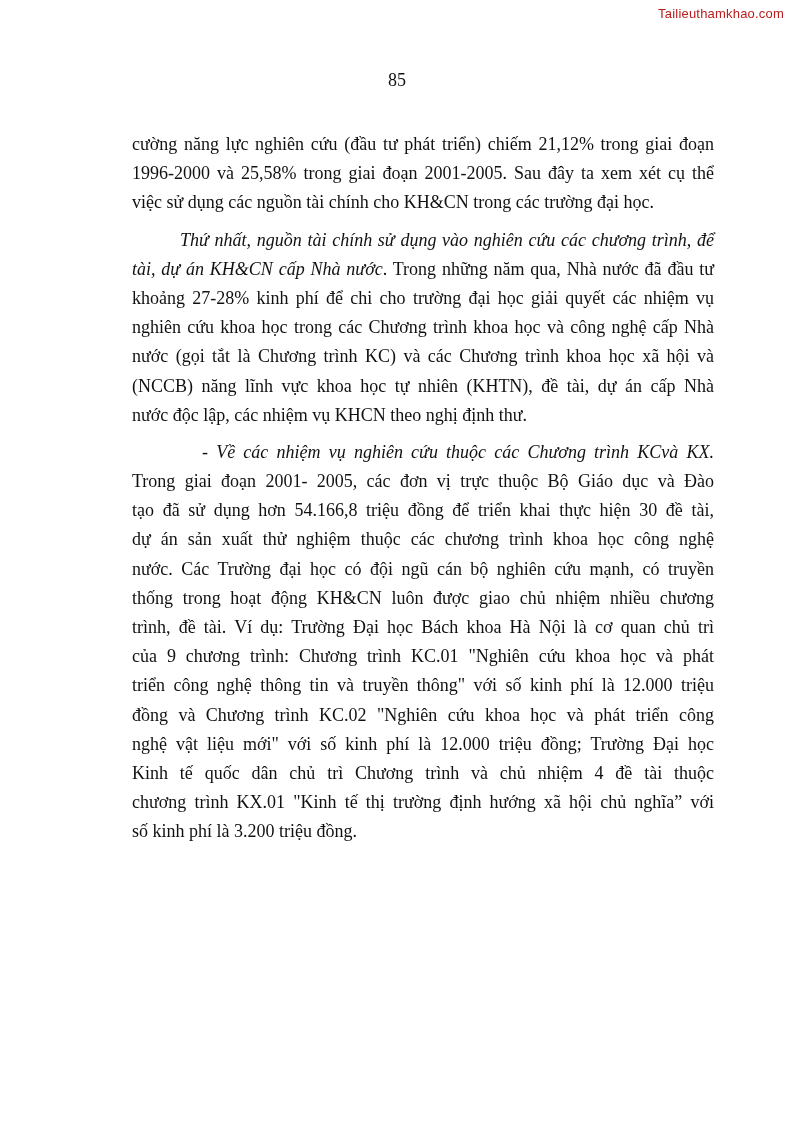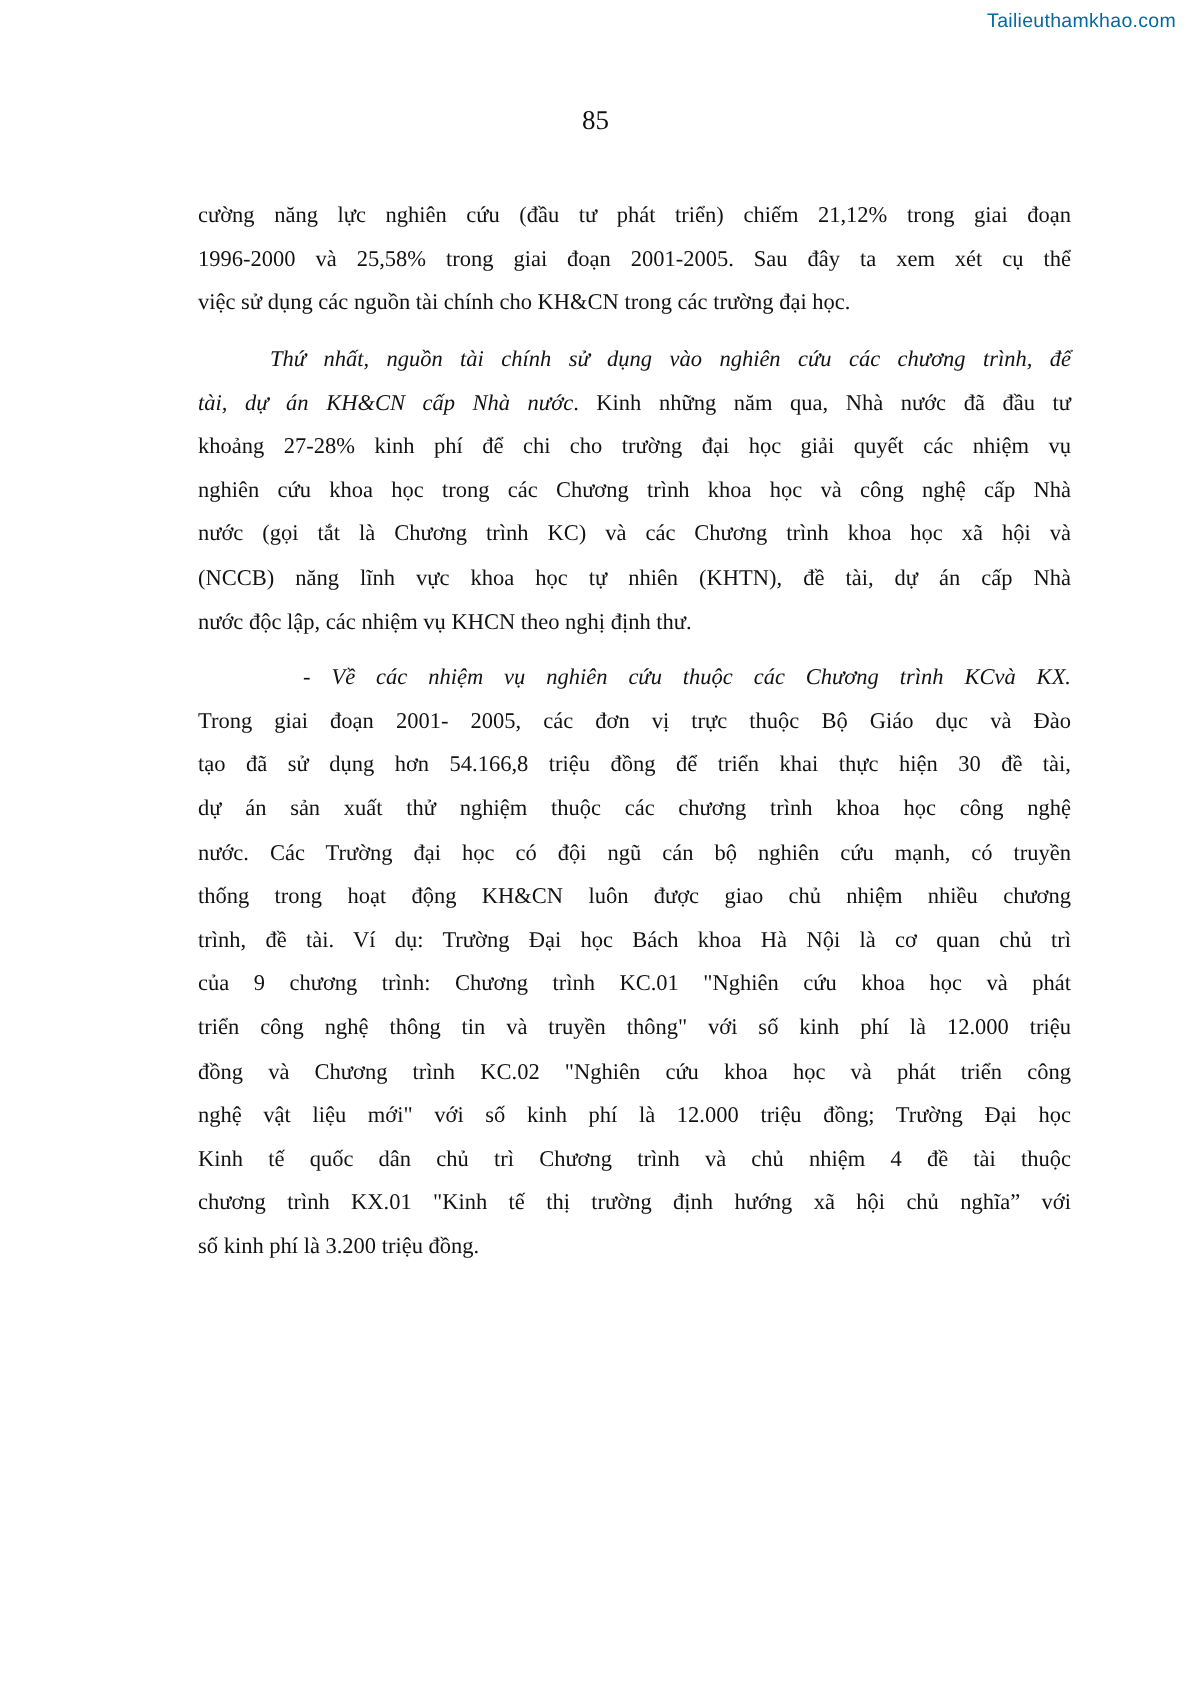--- a/index.html
+++ b/index.html
@@ -1,22 +1,22 @@
 <!DOCTYPE html>
 <html><head>
 <meta charset="utf-8">
 <style>
   html, body { margin: 0; padding: 0; background: #ffffff; }
   body { width: 794px; height: 1123px; position: relative; overflow: hidden;
          font-family: "Liberation Serif", "DejaVu Serif", serif; color: #111111; }
   .watermark { position: absolute; top: 6px; right: 10px; font-family: "Liberation Sans", "DejaVu Sans", sans-serif;
-               font-size: 13px; color: #0369a1; letter-spacing: 0.2px; }
+               font-size: 13px; color: #b91c1c; letter-spacing: 0.2px; }
   .page-number { position: absolute; top: 70px; left: 0; width: 794px; text-align: center; font-size: 18px; }
   .body-text { position: absolute; left: 132px; width: 582px; top: 130px; }
-  .line { display: block; height: 29.2px; line-height: 29.2px; font-size: 15px; white-space: nowrap;
+  .line { display: block; height: 29.2px; line-height: 29.2px; font-size: 18px; white-space: nowrap;
           text-align: justify; text-align-last: justify; }
   .line.last { text-align-last: left; }
   .para-gap { height: 8px; }
   .indent { padding-left: 48px; }
   .indent2 { padding-left: 70px; }
   i { font-style: italic; }
 </style>
 </head>
 <body>
 
@@ -27,21 +27,21 @@
 
   <div>
     <span class="line">cường năng lực nghiên cứu (đầu tư phát triển) chiếm 21,12% trong giai đoạn</span>
     <span class="line">1996-2000 và 25,58% trong giai đoạn 2001-2005. Sau đây ta xem xét cụ thể</span>
     <span class="line last">việc sử dụng các nguồn tài chính cho KH&amp;CN trong các trường đại học.</span>
   </div>
   <div class="para-gap"></div>
 
   <div>
     <span class="line indent"><i>Thứ nhất, nguồn tài chính sử dụng vào nghiên cứu các chương trình, để</i></span>
-    <span class="line"><i>tài, dự án KH&amp;CN cấp Nhà nước</i><span>. Kinh những năm qua, Nhà nước đã đầu tư</span></span>
+    <span class="line"><i>tài, dự án KH&amp;CN cấp Nhà nước</i><span>. Trong những năm qua, Nhà nước đã đầu tư</span></span>
     <span class="line">khoảng 27-28% kinh phí để chi cho trường đại học giải quyết các nhiệm vụ</span>
     <span class="line">nghiên cứu khoa học trong các Chương trình khoa học và công nghệ cấp Nhà</span>
     <span class="line">nước (gọi tắt là Chương trình KC) và các Chương trình khoa học xã hội và</span>
     <span class="line">(NCCB) năng lĩnh vực khoa học tự nhiên (KHTN), đề tài, dự án cấp Nhà</span>
     <span class="line last">nước độc lập, các nhiệm vụ KHCN theo nghị định thư.</span>
   </div>
   <div class="para-gap"></div>
 
   <div>
     <span class="line indent2"><i>- Về các nhiệm vụ nghiên cứu thuộc các Chương trình KCvà KX.</i></span>

